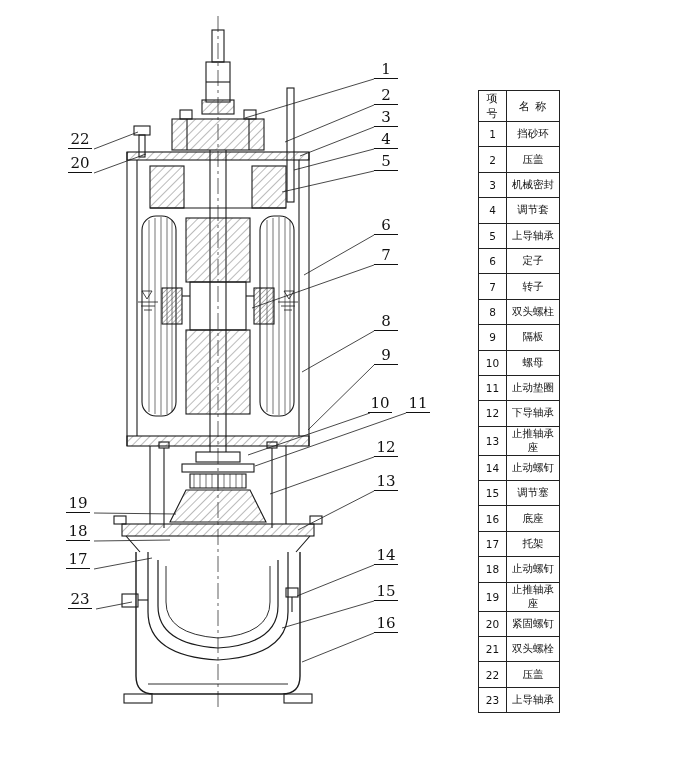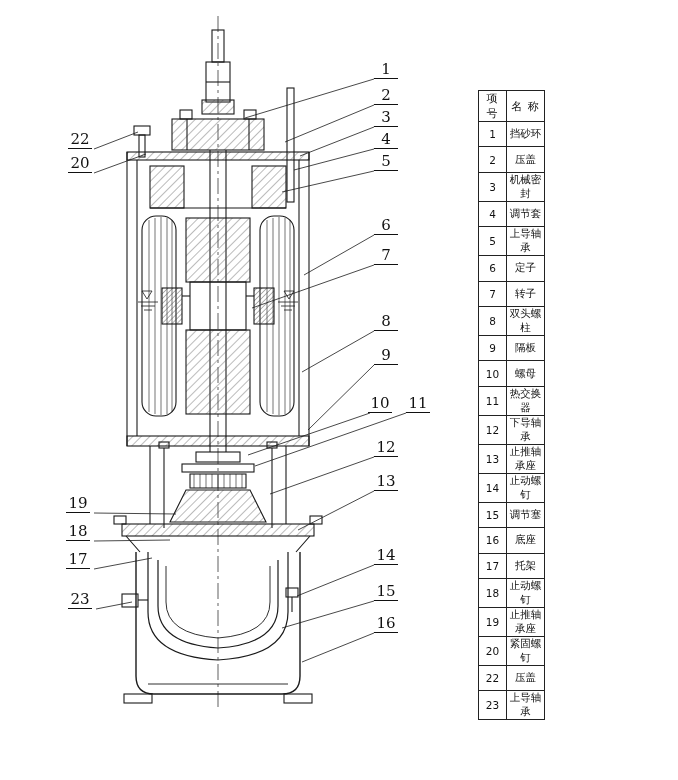--- a/index.html
+++ b/index.html
@@ -7,21 +7,21 @@
     position:relative;width:678px;height:780px;background:#ffffff;
     font-family:"DejaVu Sans","Liberation Sans",sans-serif;color:#111;
     overflow:hidden;
   }
   svg{position:absolute;left:0;top:0;}
   .callout{
     position:absolute;font-size:15px;line-height:16px;color:#111;
     border-bottom:1.3px solid #111;text-align:center;min-width:20px;
     padding:0 2px 1px 2px;font-family:"DejaVu Serif","Liberation Serif",serif;
   }
-  .parts-table{position:absolute;left:478px;top:90px;width:67px;}
+  .parts-table{position:absolute;left:478px;top:90px;width:82px;}
   .parts-table table{border-collapse:collapse;width:100%;table-layout:fixed;}
   .parts-table th,.parts-table td{
     border:1px solid #222;height:24.4px;text-align:center;vertical-align:middle;
     padding:0;font-weight:normal;font-size:10.5px;color:#111;overflow:hidden;
     font-family:"DejaVu Sans","Liberation Sans",sans-serif;
   }
   .parts-table th{font-size:11px;letter-spacing:1px;}
 </style>
 </head>
 <body>
@@ -259,21 +259,21 @@
           <tr>
             <td>9</td>
             <td>隔板</td>
           </tr>
           <tr>
             <td>10</td>
             <td>螺母</td>
           </tr>
           <tr>
             <td>11</td>
-            <td>热交换器</td>
+            <td>止动垫圈</td>
           </tr>
           <tr>
             <td>12</td>
             <td>下导轴承</td>
           </tr>
           <tr>
             <td>13</td>
             <td>止推轴承座</td>
           </tr>
           <tr>
@@ -296,20 +296,24 @@
             <td>18</td>
             <td>止动螺钉</td>
           </tr>
           <tr>
             <td>19</td>
             <td>止推轴承座</td>
           </tr>
           <tr>
             <td>20</td>
             <td>紧固螺钉</td>
+          </tr>
+          <tr>
+            <td>21</td>
+            <td>双头螺栓</td>
           </tr>
           <tr>
             <td>22</td>
             <td>压盖</td>
           </tr>
           <tr>
             <td>23</td>
             <td>上导轴承</td>
           </tr>
         </tbody>

